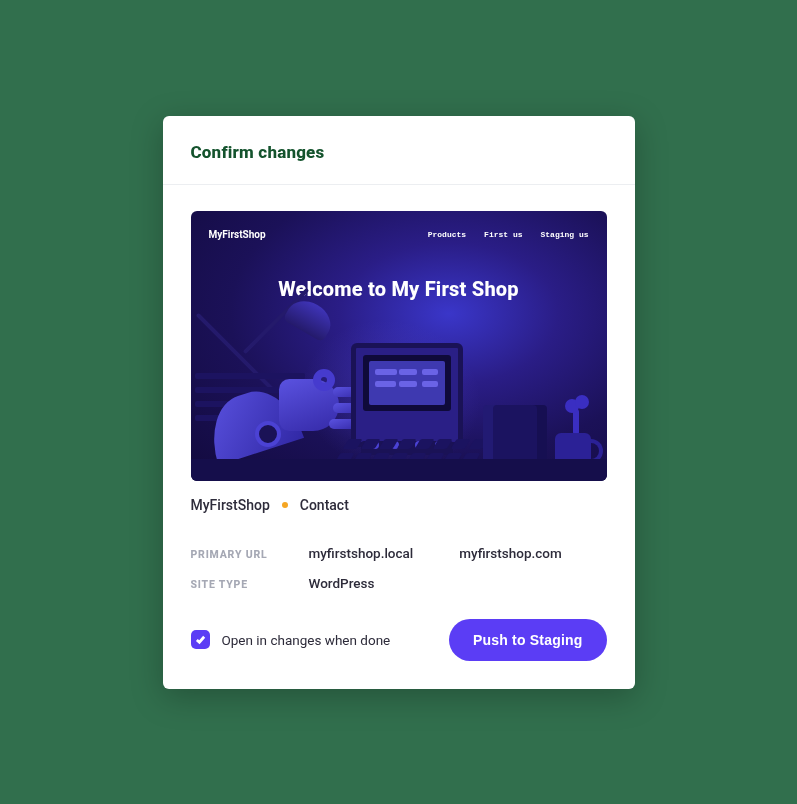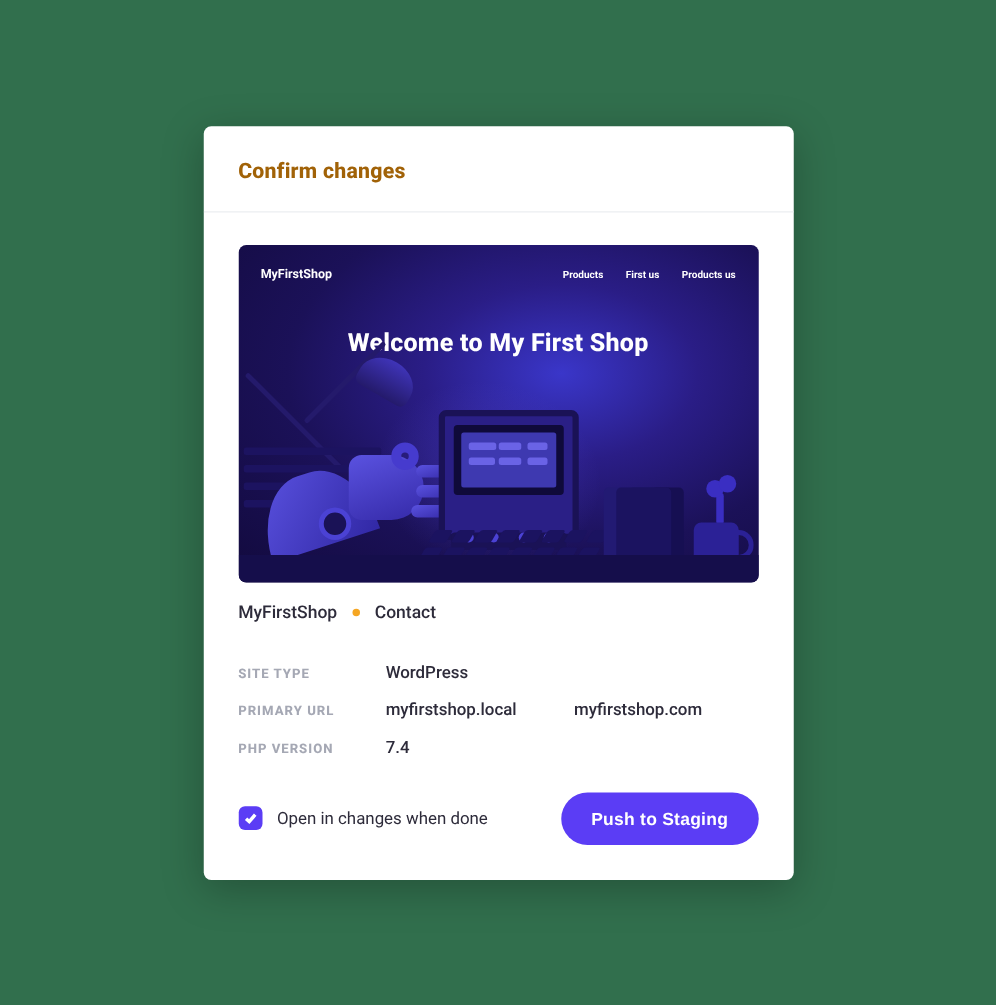--- a/index.html
+++ b/index.html
@@ -18,21 +18,21 @@
     box-shadow: 0 8px 32px rgba(0,0,0,.25);
     overflow: hidden;
   }
   .modal-header {
     padding: 26px 28px 22px;
     border-bottom: 1px solid #eceef1;
   }
   .modal-header h1 {
     font-size: 17px;
     font-weight: 800;
-    color: #a16207;
+    color: #14532d;
     letter-spacing: .2px;
   }
   .modal-body {
     padding: 26px 28px 28px;
   }
   
   .preview {
     position: relative;
     width: 100%;
     height: 270px;
@@ -44,21 +44,21 @@
     position: absolute;
     top: 18px; left: 0; right: 0;
     display: flex;
     align-items: center;
     justify-content: space-between;
     padding: 0 18px;
     color: #fff;
     font-weight: 700;
     font-size: 10px;
   }
-  .preview-nav { display: flex; gap: 18px; font-size: 8px; font-weight: 700; }
+  .preview-nav { display: flex; gap: 18px; font-size: 8px; font-weight: 700; font-family: Liberation Mono, monospace; }
   .preview-hero {
     position: absolute;
     top: 66px; left: 0; right: 0;
     text-align: center;
     color: #fff;
     font-size: 20px;
     font-weight: 800;
     letter-spacing: .2px;
   }
   
@@ -209,21 +209,21 @@
   </div>
 
   <div class="modal-body">
 
     <div class="preview">
       <div class="preview-topbar">
         <span>MyFirstShop</span>
         <span class="preview-nav">
           <span>Products</span>
           <span>First us</span>
-          <span>Products us</span>
+          <span>Staging us</span>
         </span>
       </div>
       <div class="preview-hero">Welcome to My First Shop</div>
 
       <div class="illus">
         <div class="lamp-light"></div>
         <div class="lamp-arm1"></div>
           <div class="lamp-arm2"></div>
           <div class="lamp-head"></div>
         <div class="slats">
@@ -285,31 +285,27 @@
     </div>
 
     <div class="site-line">
       <span>MyFirstShop</span>
       <span class="dot"></span>
       <span>Contact</span>
     </div>
 
     <div class="details">
       <div class="row-d">
-        <span class="k">SITE TYPE</span>
-        <span class="v">WordPress</span>
-      </div>
-      <div class="row-d">
         <span class="k">PRIMARY URL</span>
         <span class="v">myfirstshop.local</span>
         <span class="v">myfirstshop.com</span>
       </div>
       <div class="row-d">
-        <span class="k">PHP VERSION</span>
-        <span class="v">7.4</span>
+        <span class="k">SITE TYPE</span>
+        <span class="v">WordPress</span>
       </div>
     </div>
 
     <div class="footer">
       <label class="check-wrap">
         <span class="checkbox">
           <svg viewBox="0 0 12 12">
               <polyline points="2,6.5 4.8,9 10,3"></polyline>
             </svg>
         </span>

